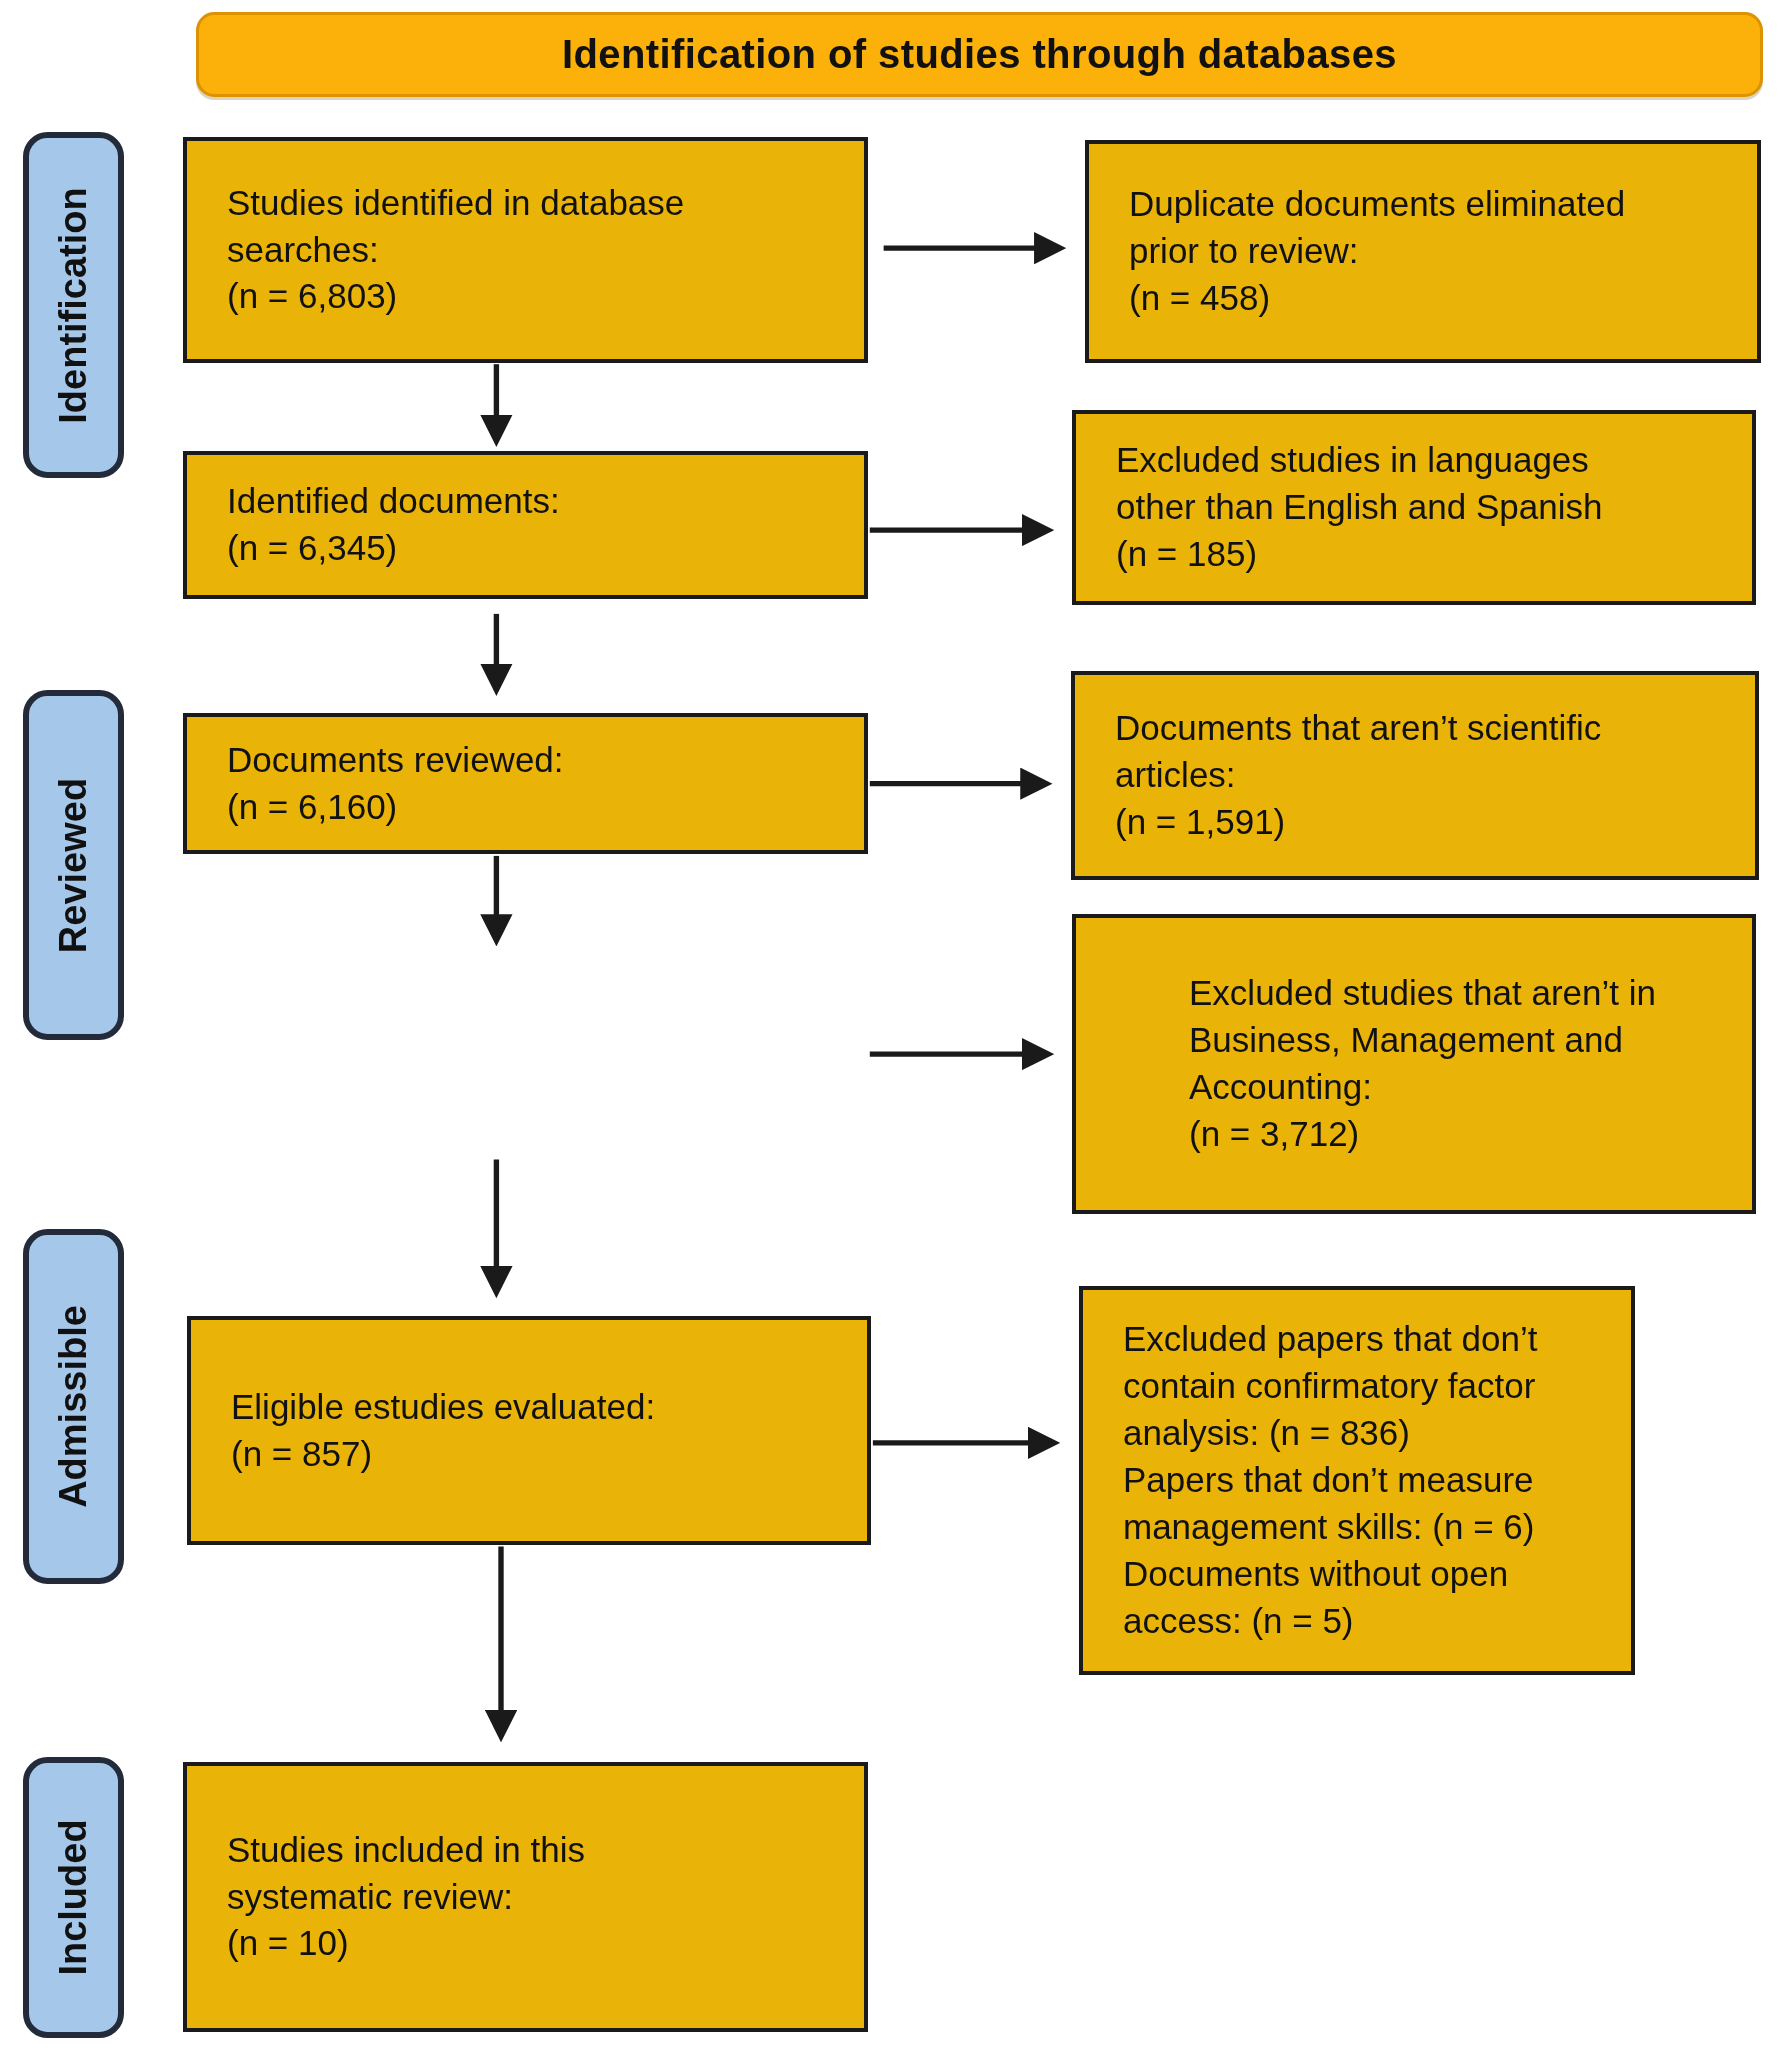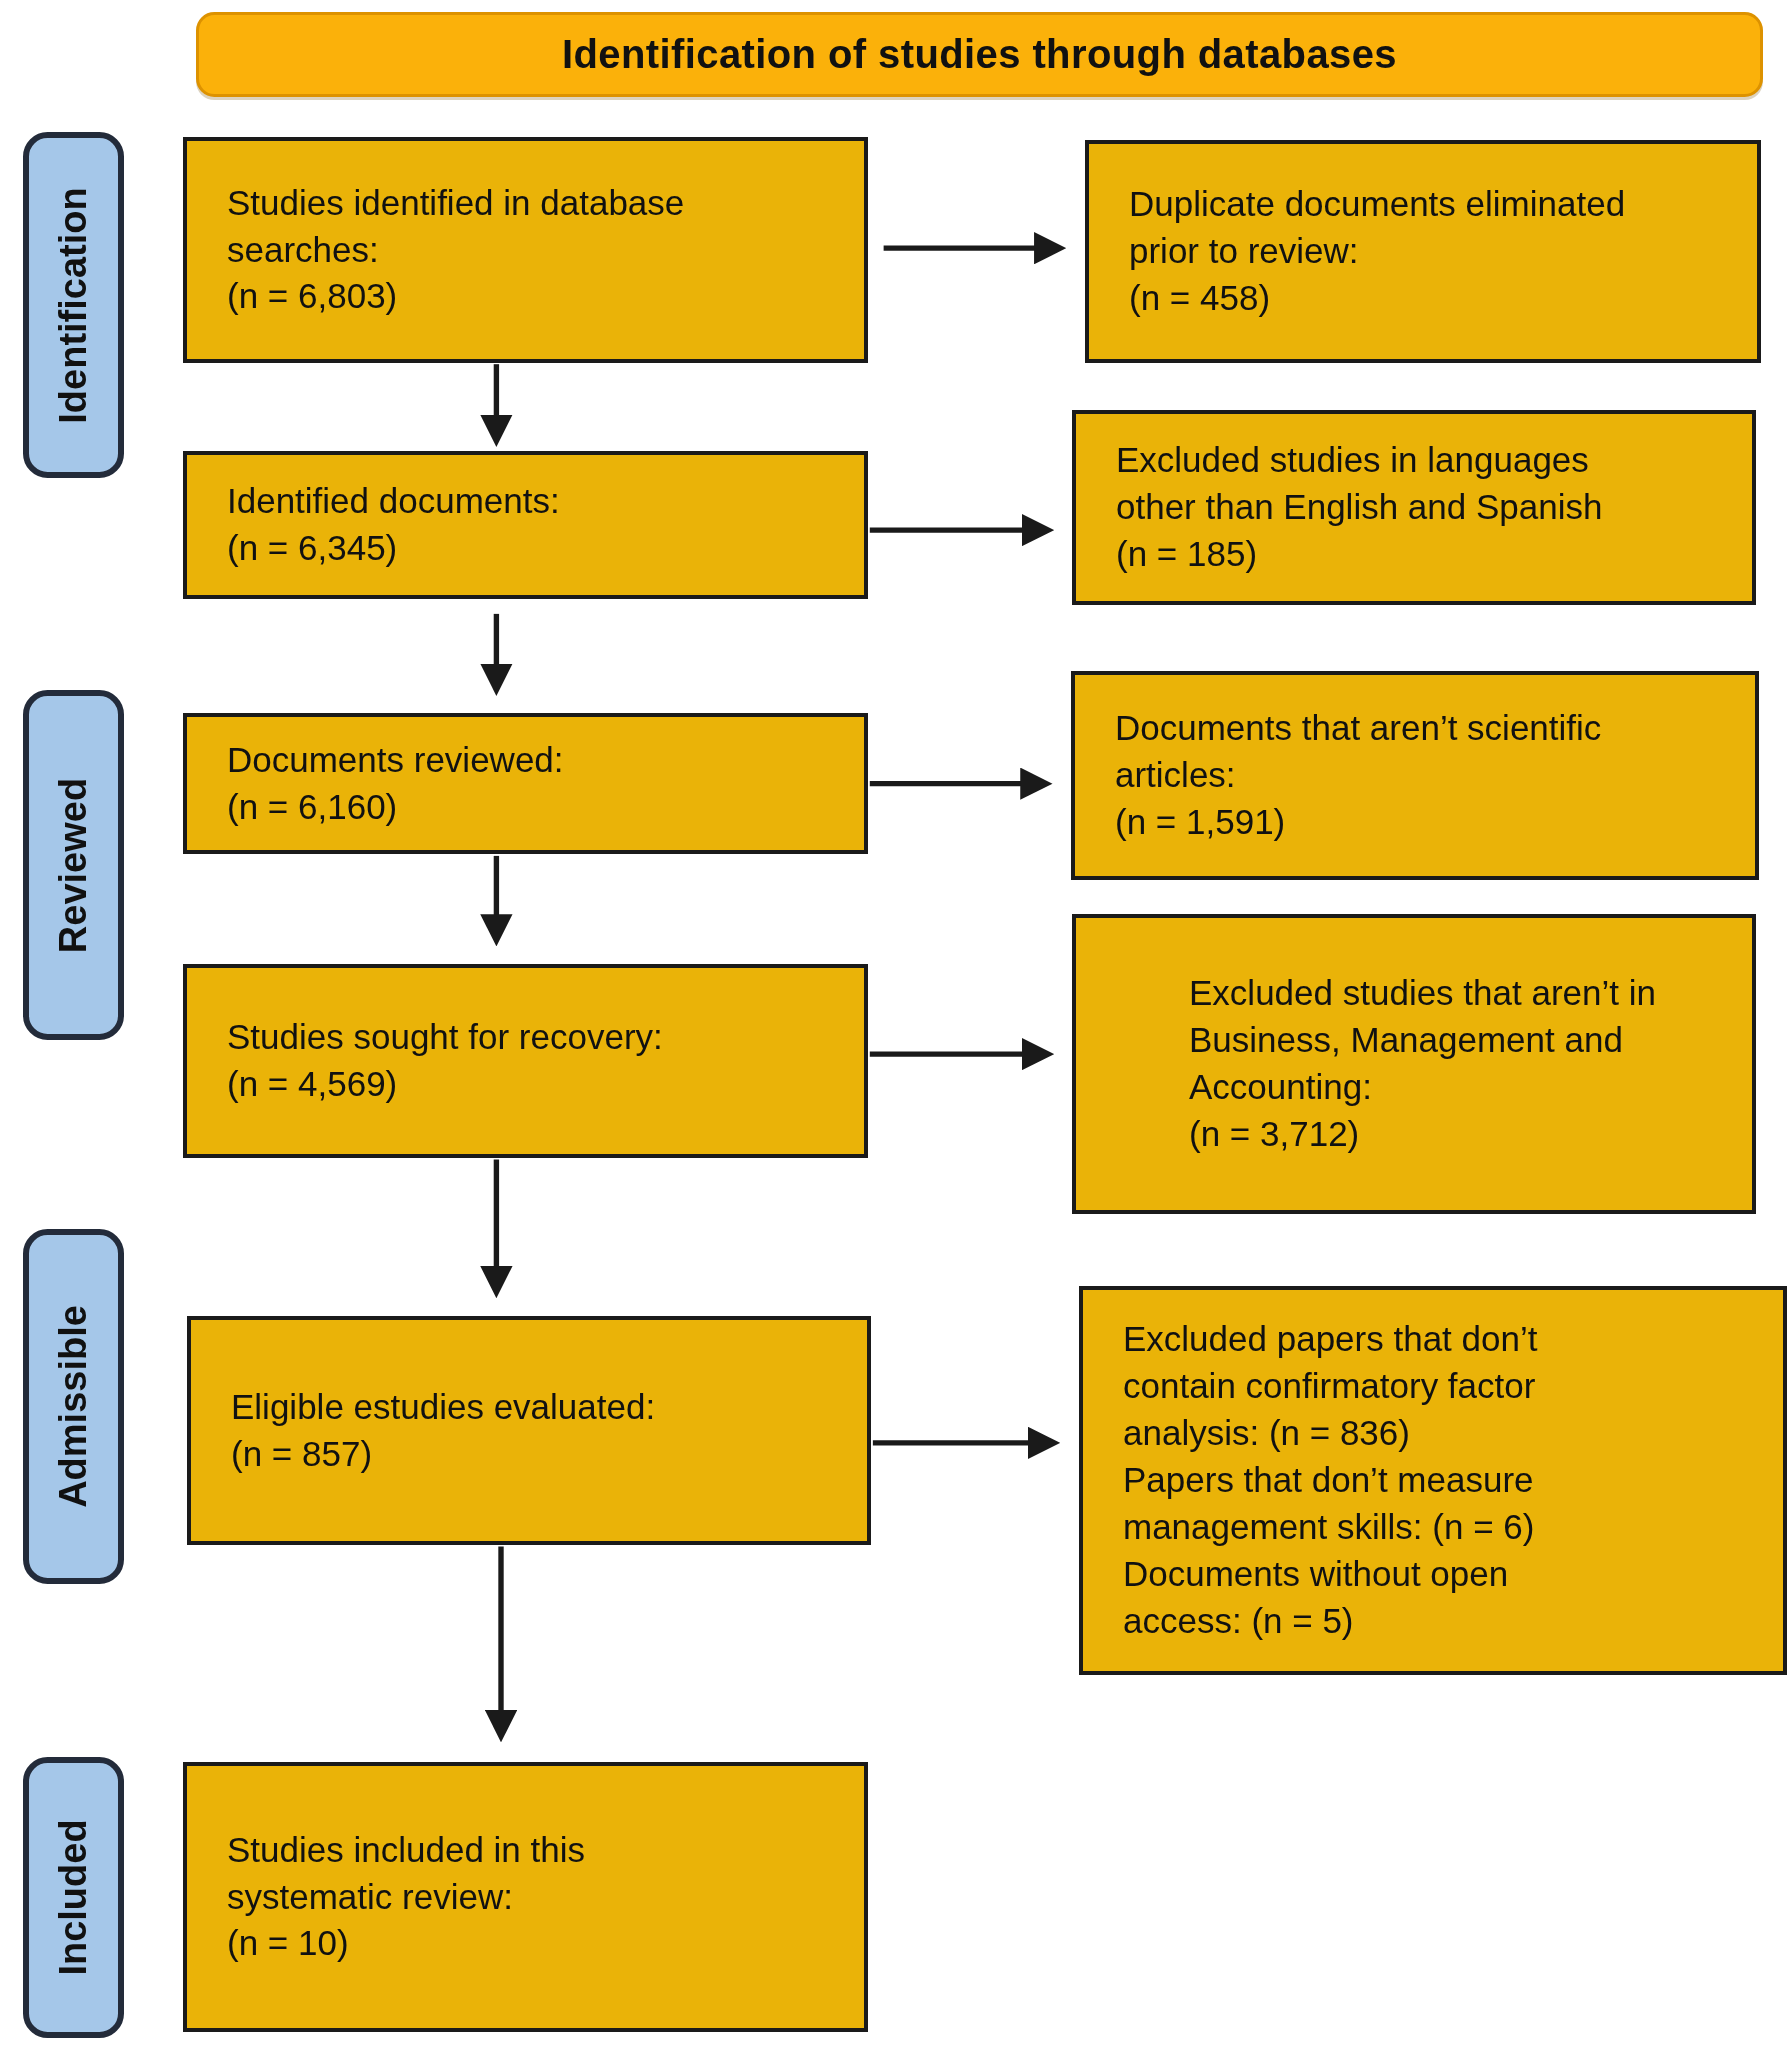--- a/index.html
+++ b/index.html
@@ -74,21 +74,21 @@
   .m1 { left: 183px;  top: 451px;  width: 685px; height: 148px; }
   .m2 { left: 183px;  top: 713px;  width: 685px; height: 141px; }
   .m3 { left: 183px;  top: 964px; width: 685px; height: 194px; }
   .m4 { left: 187px;  top: 1316px; width: 684px; height: 229px; }
   .m5 { left: 183px;  top: 1762px; width: 685px; height: 270px; }
 
   .x0 { left: 1085px; top: 140px;  width: 676px; height: 223px; }
   .x1 { left: 1072px; top: 410px;  width: 684px; height: 195px; }
   .x2 { left: 1071px; top: 671px;  width: 688px; height: 209px; }
   .x3 { left: 1072px; top: 914px; width: 684px; height: 300px; justify-content: center; }
-  .x4 { left: 1079px; top: 1286px; width: 708px; height: 389px; }
+  .x4 { left: 1079px; top: 1286px; width: 556px; height: 389px; }
 
   
   .arrows {
     position: absolute; left: 0; top: 0;
     width: 1788px; height: 2056px;
     pointer-events: none;
   }
   .arrows line { stroke: var(--arrow); stroke-width: 7; }
 </style>
 </head>
@@ -118,24 +118,20 @@
 searches:
 (n = 6,803)</span>
   </div>
   <div class="box m1">
     <span>Identified documents:
 (n = 6,345)</span>
   </div>
   <div class="box m2">
     <span>Documents reviewed:
 (n = 6,160)</span>
-  </div>
-  <div class="box m3">
-    <span>Studies sought for recovery:
-(n = 4,569)</span>
   </div>
   <div class="box m4">
     <span>Eligible estudies evaluated:
 (n = 857)</span>
   </div>
   <div class="box m5">
     <span>Studies included in this
 systematic review:
 (n = 10)</span>
   </div>

